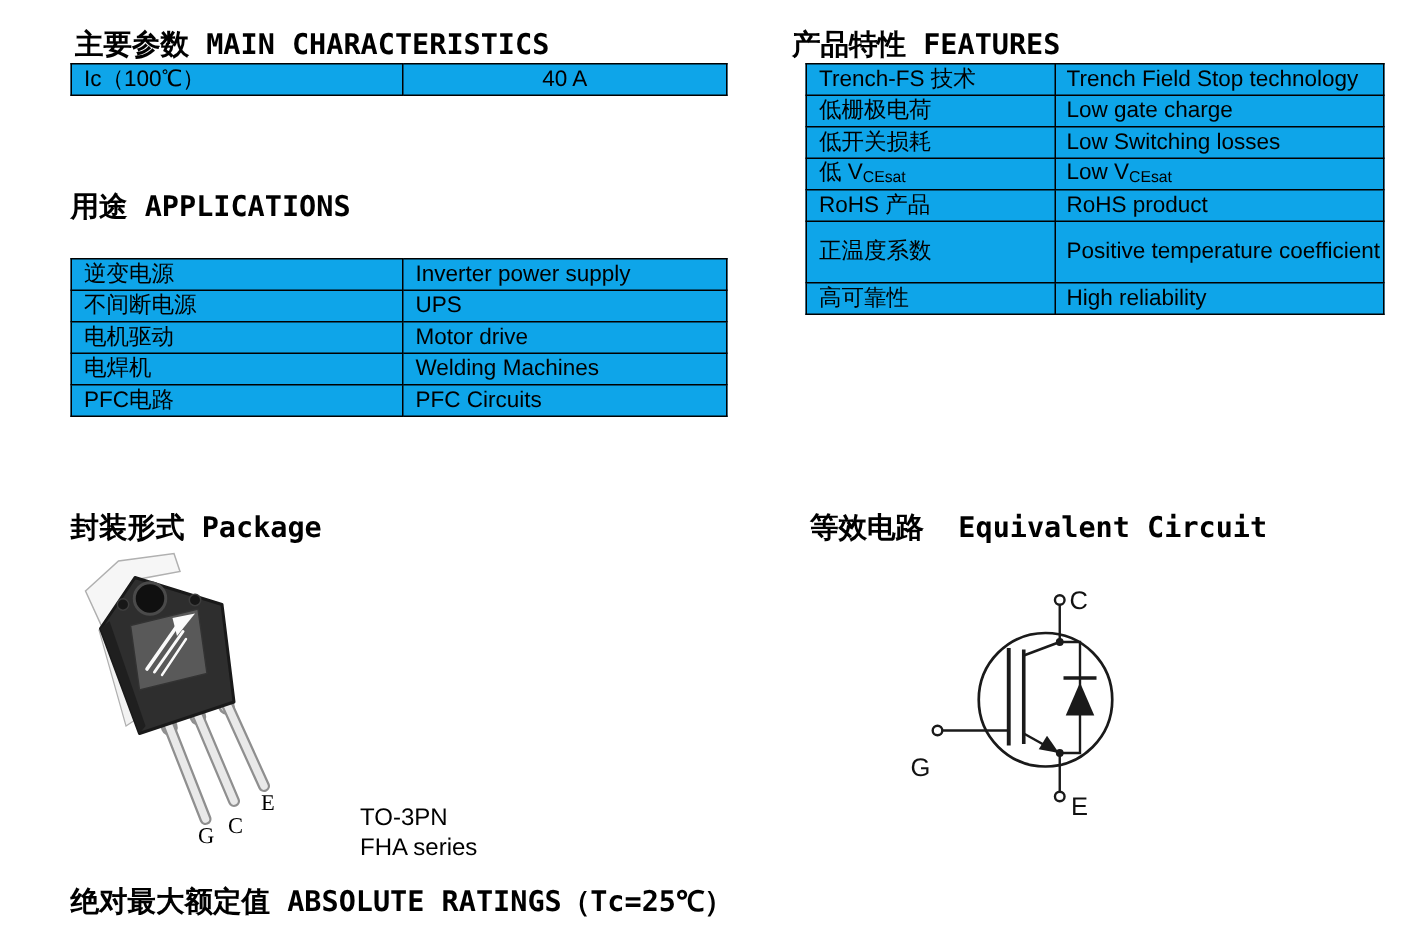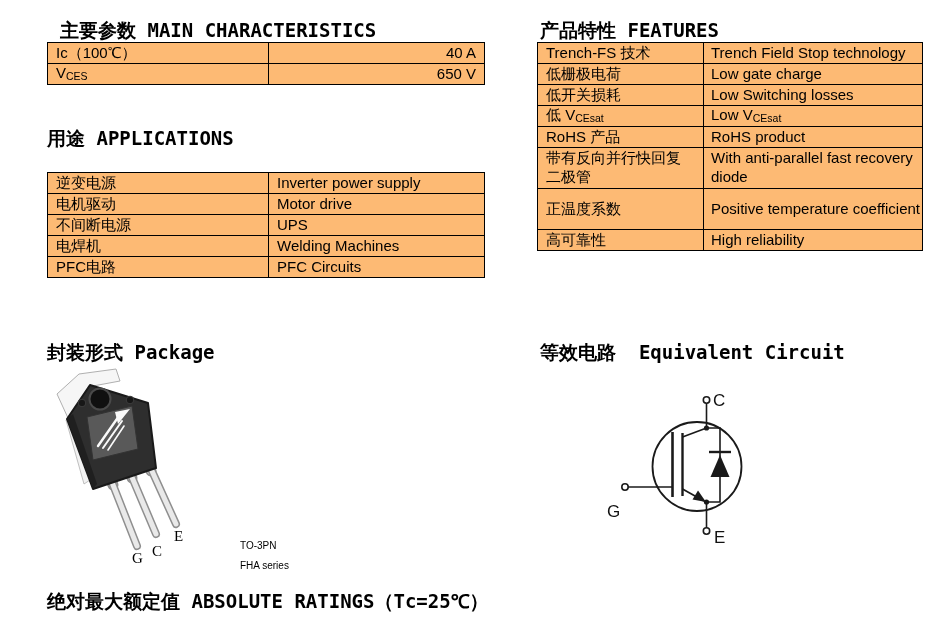--- a/index.html
+++ b/index.html
@@ -1,64 +1,60 @@
 <!DOCTYPE html>
 <html><head>
 <meta charset="utf-8">
 <style>
   html,body{margin:0;padding:0;background:#ffffff;}
   body{width:950px;height:618px;position:relative;overflow:hidden;
        font-family:"Liberation Sans",sans-serif;color:#000;}
   .heading{position:absolute;font-family:"DejaVu Sans Mono","Liberation Sans",sans-serif;
            font-weight:700;font-size:19px;line-height:22px;white-space:pre;color:#000;}
-  table.dtable{position:absolute;border-collapse:collapse;table-layout:fixed;background:#fdba74;}
+  table.dtable{position:absolute;border-collapse:collapse;table-layout:fixed;background:#0ea5e9;}
   table.dtable td{border:1.5px solid #000;font-size:15px;line-height:1.25;
                   padding:0 8px;vertical-align:middle;color:#000;overflow:hidden;}
   .tbl-main{left:47px;top:42px;width:437px;}
   .tbl-main tr{height:21px;}
-  .tbl-main td.val{text-align:right;}
+  .tbl-main td.val{text-align:center;}
   .tbl-feat{left:537px;top:42px;width:385px;}
   .tbl-feat tr{height:21px;}
   .tbl-feat tr.tall{height:41px;}
   .tbl-feat td.zh{padding-right:14px;}
   .tbl-feat td.en{padding-left:7px;padding-right:2px;}
   .tbl-apps{left:47px;top:172px;width:437px;}
   .tbl-apps tr{height:21px;}
   .tbl-apps tr.tall{height:45px;}
   .sub{font-size:10.5px;vertical-align:-2px;}
   .nowrap{white-space:nowrap;}
   .abslabel{position:absolute;color:#000;}
   .pinlabel{font-family:"Liberation Serif",serif;font-size:15px;}
-  .pkgtext{font-size:10px;line-height:20px;}
+  .pkgtext{font-size:16px;line-height:20px;}
   svg{position:absolute;}
   svg text{font-family:"Liberation Sans",sans-serif;}
 </style>
 </head>
 <body>
 
-<div class="heading" style="left:60px;top:19px">主要参数 MAIN CHARACTERISTICS</div>
-<div class="heading" style="left:540px;top:19px">产品特性 FEATURES</div>
+<div class="heading" style="left:50px;top:19px">主要参数 MAIN CHARACTERISTICS</div>
+<div class="heading" style="left:528px;top:19px">产品特性 FEATURES</div>
 <div class="heading" style="left:47px;top:127px">用途 APPLICATIONS</div>
 <div class="heading" style="left:47px;top:341px">封装形式 Package</div>
 <div class="heading" style="left:540px;top:341px">等效电路  Equivalent Circuit</div>
 <div class="heading" style="left:47px;top:590px">绝对最大额定值 ABSOLUTE RATINGS（Tc=25℃）</div>
 
 <table class="dtable tbl-main">
   <colgroup>
       <col style="width:221px">
       <col style="width:216px">
     </colgroup>
   <tbody>
       <tr>
     <td class="nowrap"><span>Ic（100℃）</span></td>
     <td class="val">40 A</td>
-  </tr>
-  <tr>
-    <td class="nowrap"><span>V</span><span class="sub">CES</span></td>
-    <td class="val">650 V</td>
   </tr>
 </tbody>
   </table>
 
 <table class="dtable tbl-feat">
   <colgroup>
       <col style="width:166px">
       <col style="width:219px">
     </colgroup>
   <tbody>
@@ -76,24 +72,20 @@
   </tr>
   <tr>
     <td class="zh nowrap"><span>低 V</span><span class="sub">CEsat</span></td>
     <td class="en nowrap"><span>Low V</span><span class="sub">CEsat</span></td>
   </tr>
   <tr>
     <td class="zh">RoHS 产品</td>
     <td class="en">RoHS product</td>
   </tr>
   <tr class="tall">
-    <td class="zh">带有反向并行快回复二极管</td>
-    <td class="en">With anti-parallel fast recovery diode</td>
-  </tr>
-  <tr class="tall">
     <td class="zh">正温度系数</td>
     <td class="en">Positive temperature coefficient</td>
   </tr>
   <tr>
     <td class="zh">高可靠性</td>
     <td class="en">High reliability</td>
   </tr>
 </tbody>
   </table>
 
@@ -101,26 +93,26 @@
   <colgroup>
       <col style="width:221px">
       <col style="width:216px">
     </colgroup>
   <tbody>
       <tr>
     <td>逆变电源</td>
     <td>Inverter power supply</td>
   </tr>
   <tr>
+    <td>不间断电源</td>
+    <td>UPS</td>
+  </tr>
+  <tr>
     <td>电机驱动</td>
     <td>Motor drive</td>
-  </tr>
-  <tr>
-    <td>不间断电源</td>
-    <td>UPS</td>
   </tr>
   <tr>
     <td>电焊机</td>
     <td>Welding Machines</td>
   </tr>
   <tr>
     <td>PFC电路</td>
     <td>PFC Circuits</td>
   </tr>
 </tbody>

